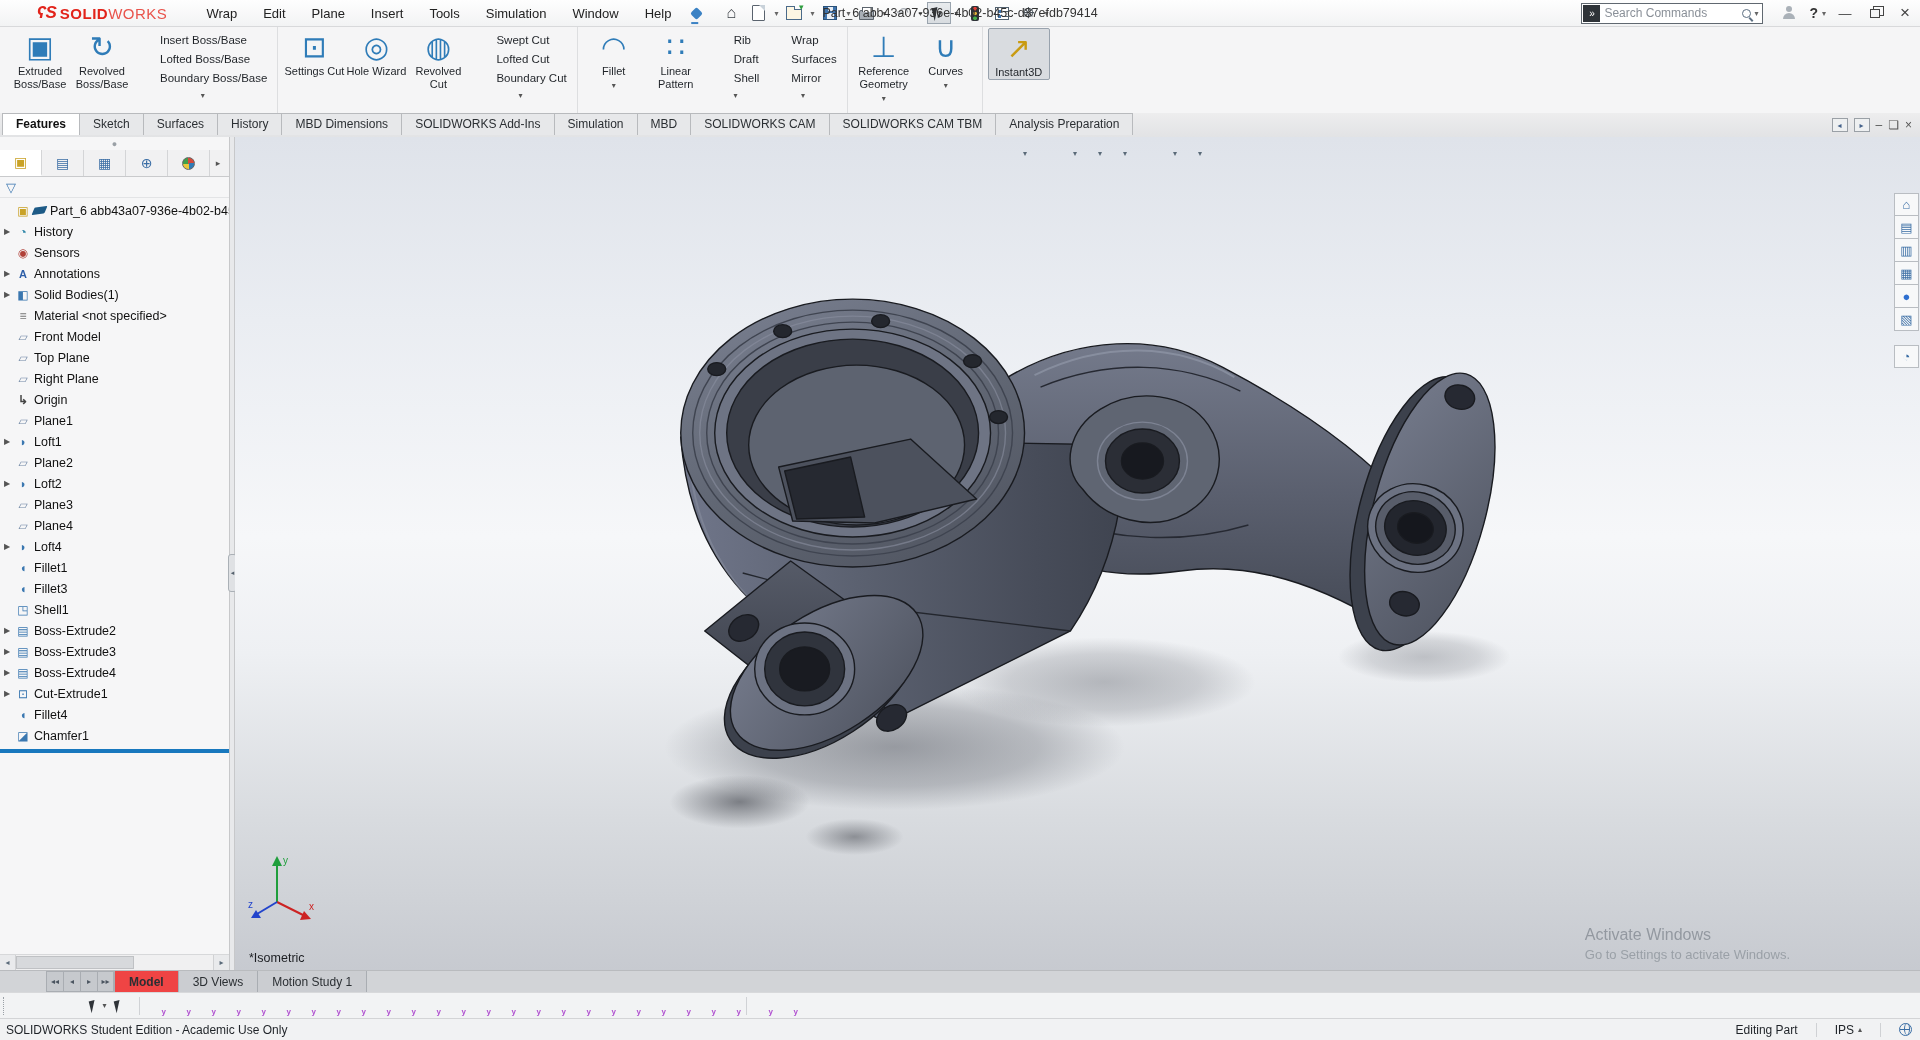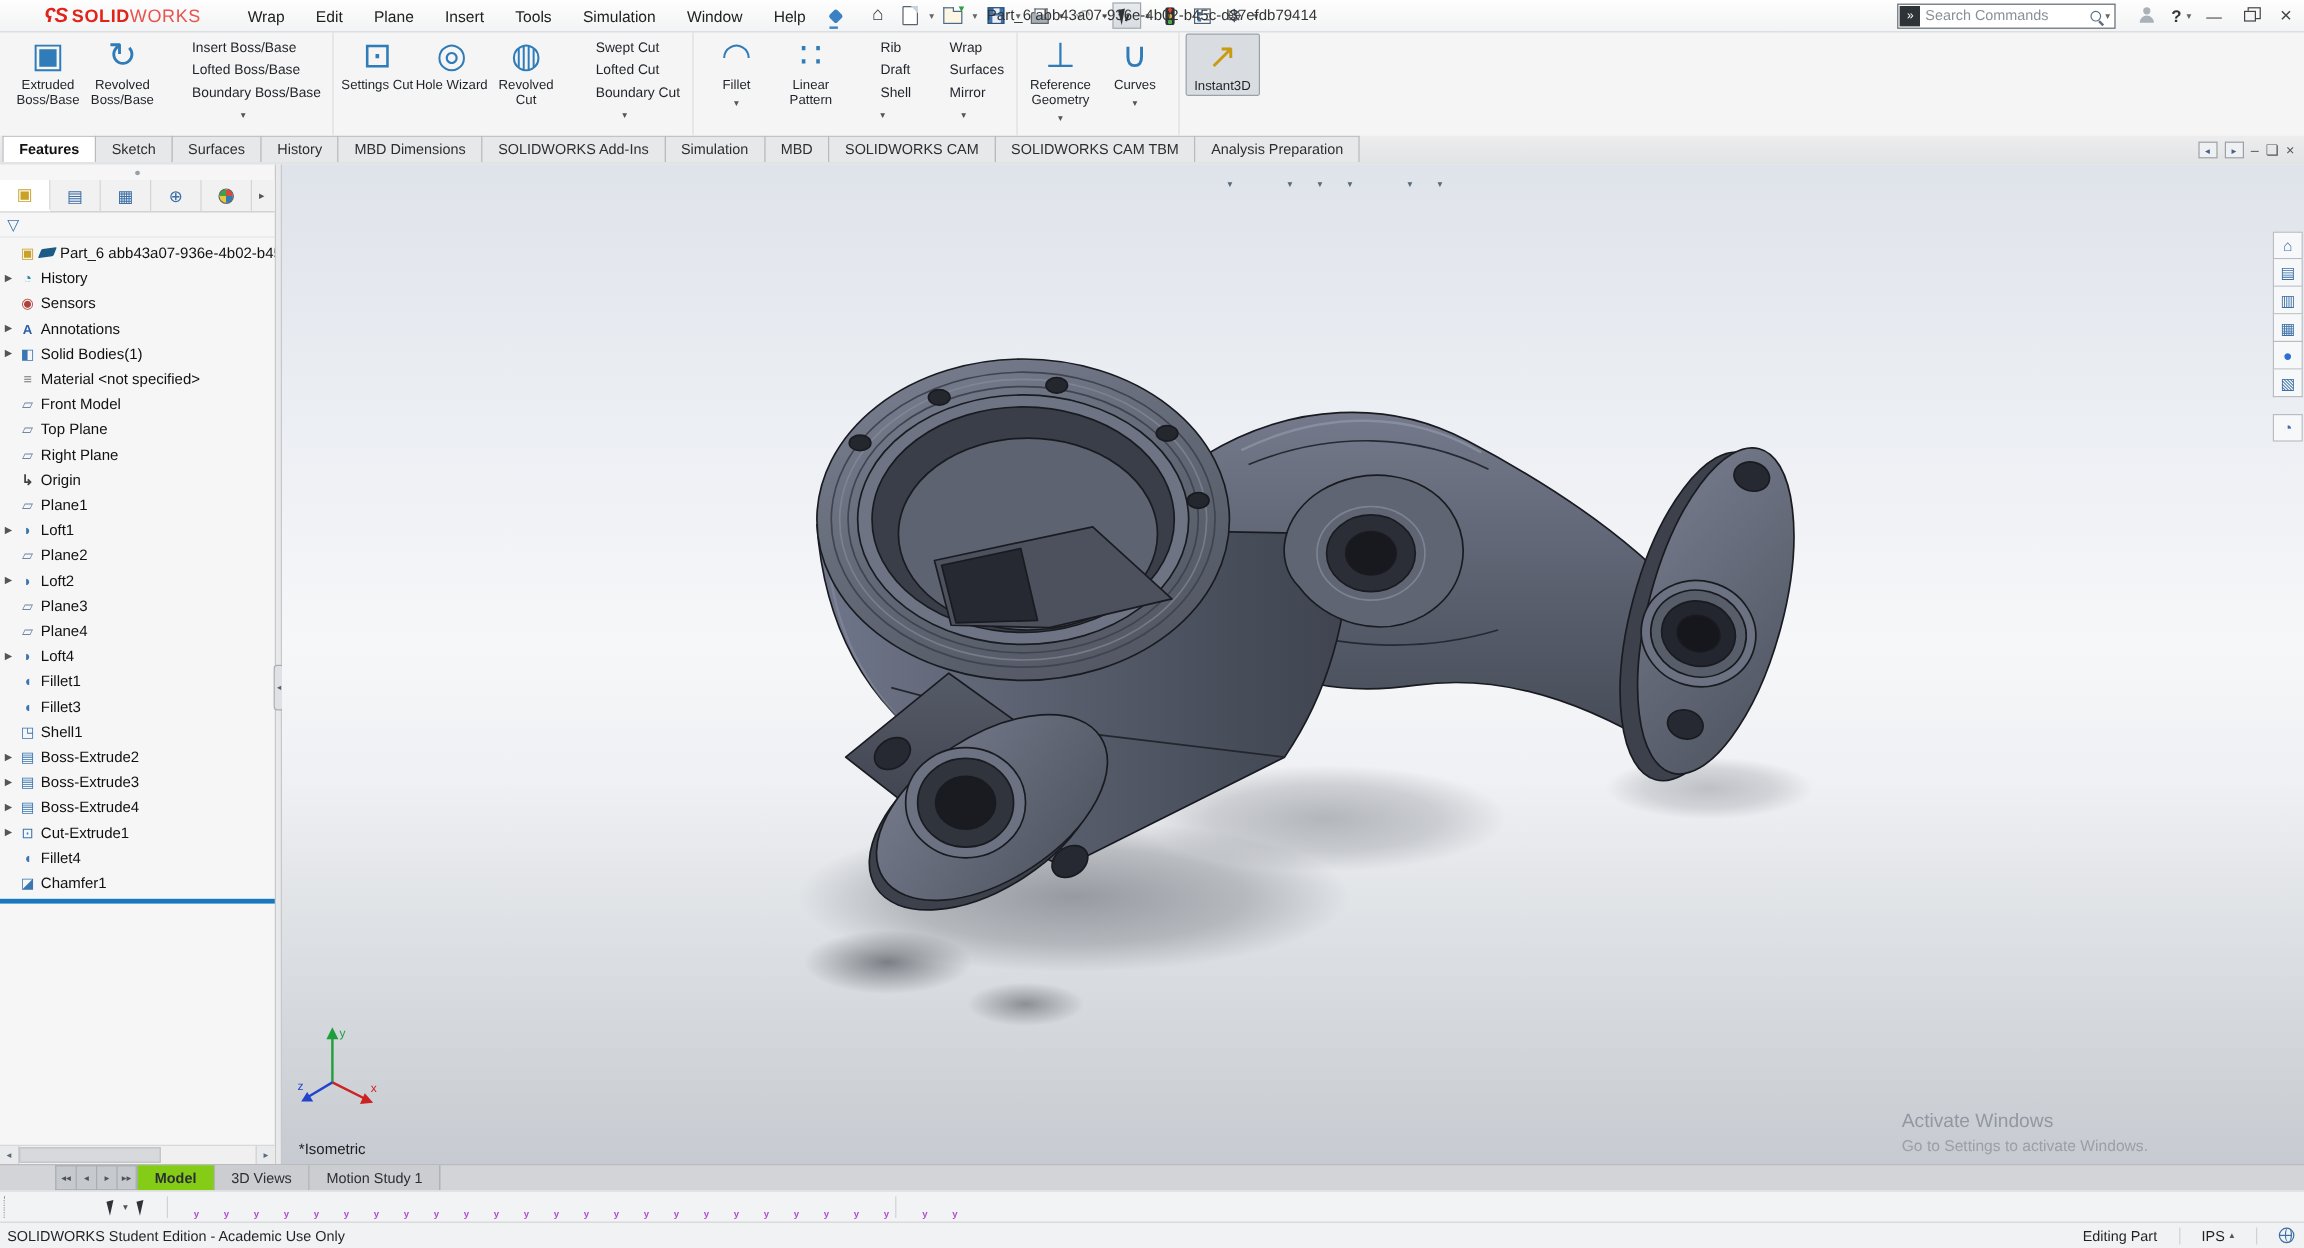--- a/index.html
+++ b/index.html
@@ -143,21 +143,21 @@
   .tp-blue { color:#2e6fd0; }
   .tp-gap { margin-top:14px; border-top:1px solid #b9bdc2 !important; }
 
   
   .doctabs { position:absolute; left:0; right:0; bottom:48px; height:22px; background:#d2d4d7; border-top:1px solid #b9bbbe; display:flex; align-items:stretch; }
   .dt-nav { display:flex; margin-left:46px; }
   .dt-nav span { width:17px; display:flex; align-items:center; justify-content:center; font-size:8px; color:#4b5560; background:#c6c9cd; border:1px solid #a9adb2; border-right:none; }
   .dt-nav span:last-child { border-right:1px solid #a9adb2; }
   .dtab { padding:0 14px; display:flex; align-items:center; font-size:12px; color:#2b2f33; background:#cbcdd1; border-right:1px solid #a9adb2; }
   .dtab:first-of-type { border-left:1px solid #a9adb2; }
-  .dtab.active { background:#84cc16; font-weight:bold; }
+  .dtab.active { background:#ef4444; font-weight:bold; }
 
   .sketchbar { position:absolute; left:0; right:0; bottom:22px; height:26px; background:#f2f3f4; border-top:1px solid #d8d9db; display:flex; align-items:center; padding-left:3px; }
   .sk-handle { width:4px; height:18px; border-left:1px dotted #9aa0a6; margin-right:4px; }
   .sk-item { position:relative; width:25px; height:22px; display:flex; align-items:center; justify-content:center; font-size:13px; color:#2f7d95; }
   .sk-item.sep { width:1px; height:18px; background:#d0d2d5; margin:0 3px; }
   .sk-item .skcaret { font-size:8px; color:#555; margin-left:1px; }
   .sk-cursor { width:0; height:0; border-left:6px solid #2f3338; border-right:5px solid transparent; border-bottom:12px solid transparent; transform:rotate(-14deg); }
   .sk-item .marker { position:absolute; right:2px; bottom:1px; font-size:8px; font-weight:bold; color:#b04fd0; line-height:8px; }
 
   .statusbar { position:absolute; left:0; right:0; bottom:0; height:22px; background:#f1f2f3; border-top:1px solid #d3d4d6; display:flex; align-items:center; padding:0 8px 0 6px; font-size:12px; color:#1f2328; }

